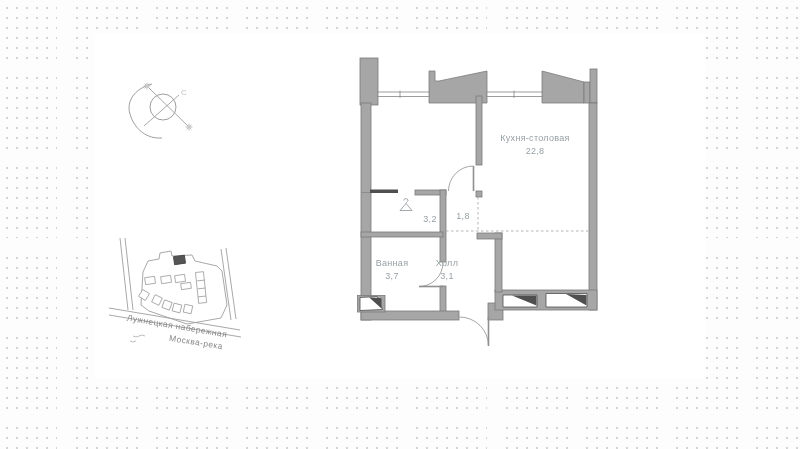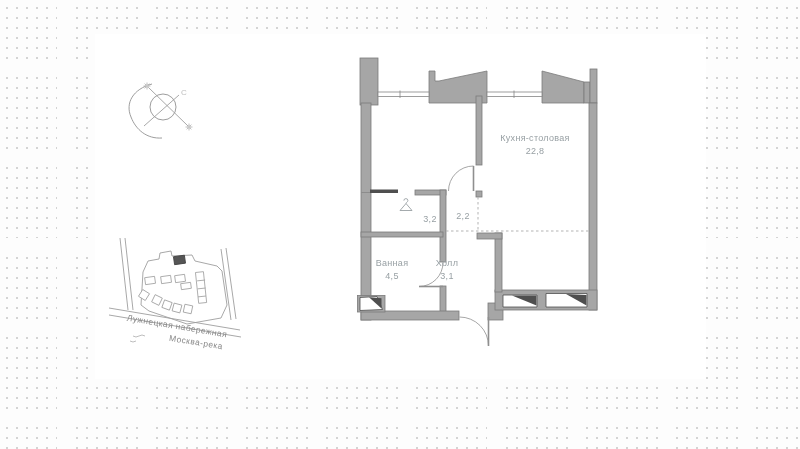--- a/index.html
+++ b/index.html
@@ -150,26 +150,26 @@
   <div class="lbl" style="left:535px;top:145px;">
     <span class="line">Кухня-столовая</span>
     <span class="line">22,8</span>
   </div>
 
   <div class="lbl" style="left:405px;top:219px;margin-left:25px;">
     <span class="line">3,2</span>
   </div>
 
   <div class="lbl" style="left:463px;top:216px;">
-    <span class="line">2,2</span>
+    <span class="line">1,8</span>
   </div>
 
   <div class="lbl" style="left:392px;top:270px;">
     <span class="line">Ванная</span>
-    <span class="line">4,5</span>
+    <span class="line">3,7</span>
   </div>
 
   <div class="lbl" style="left:447px;top:270px;">
     <span class="line">Холл</span>
     <span class="line">3,1</span>
   </div>
 
   <div class="map-lbl" style="left:177px;top:326px;transform:translate(-50%,-50%) rotate(9.6deg);">Лужнецкая набережная</div>
   <div class="map-lbl" style="left:196px;top:342px;transform:translate(-50%,-50%) rotate(9deg);">Москва-река</div>
 </div>

